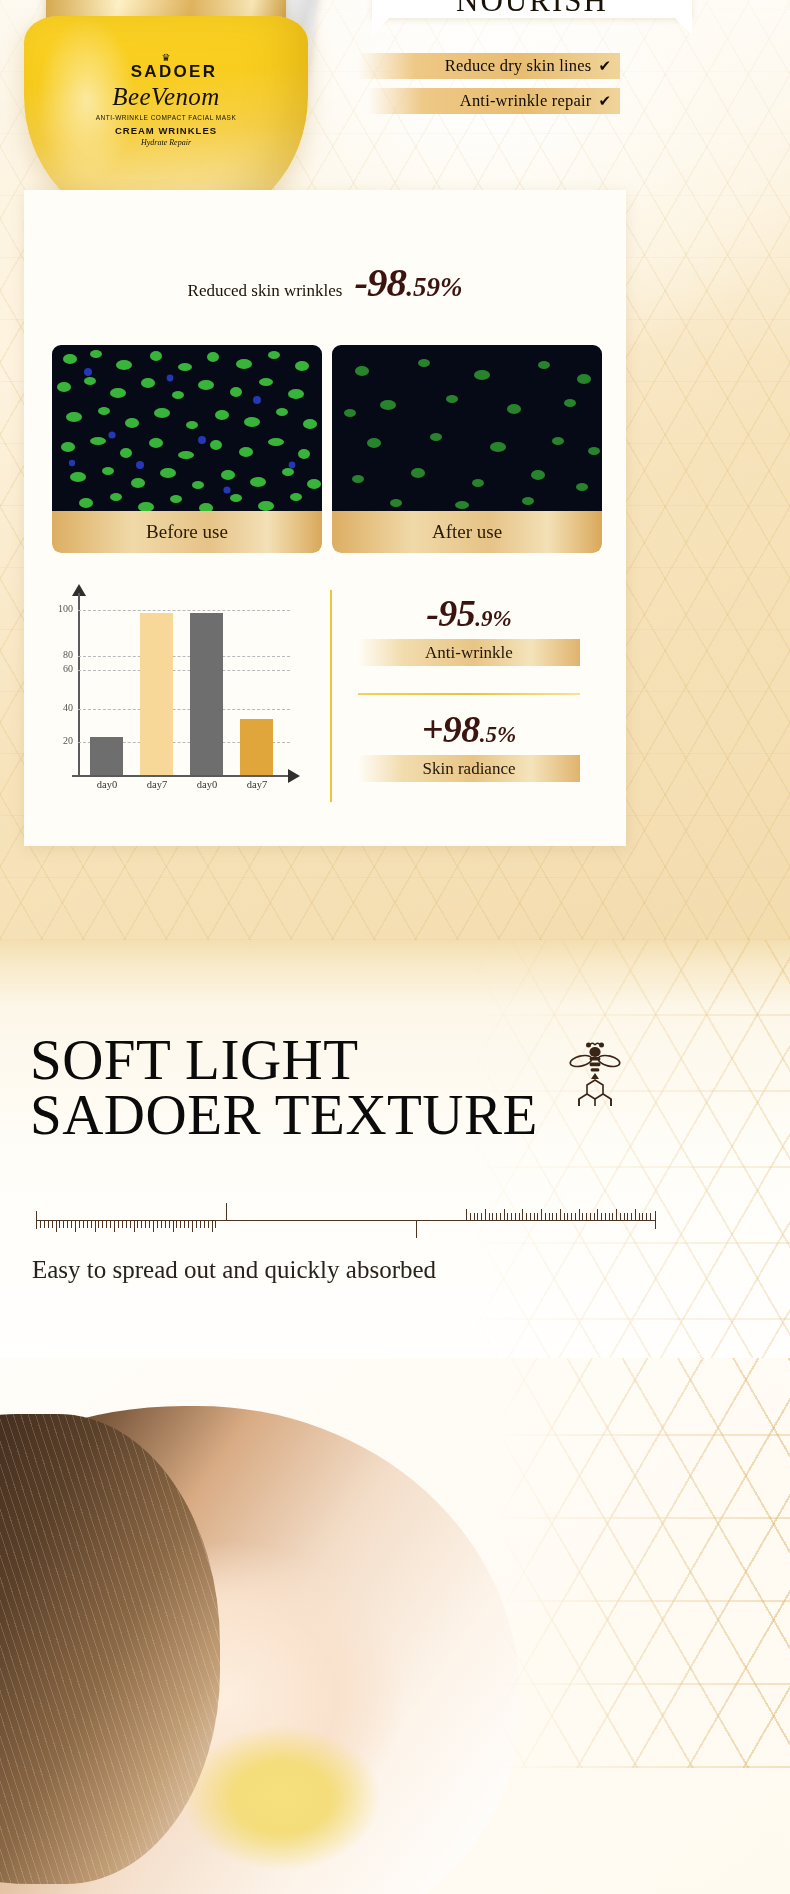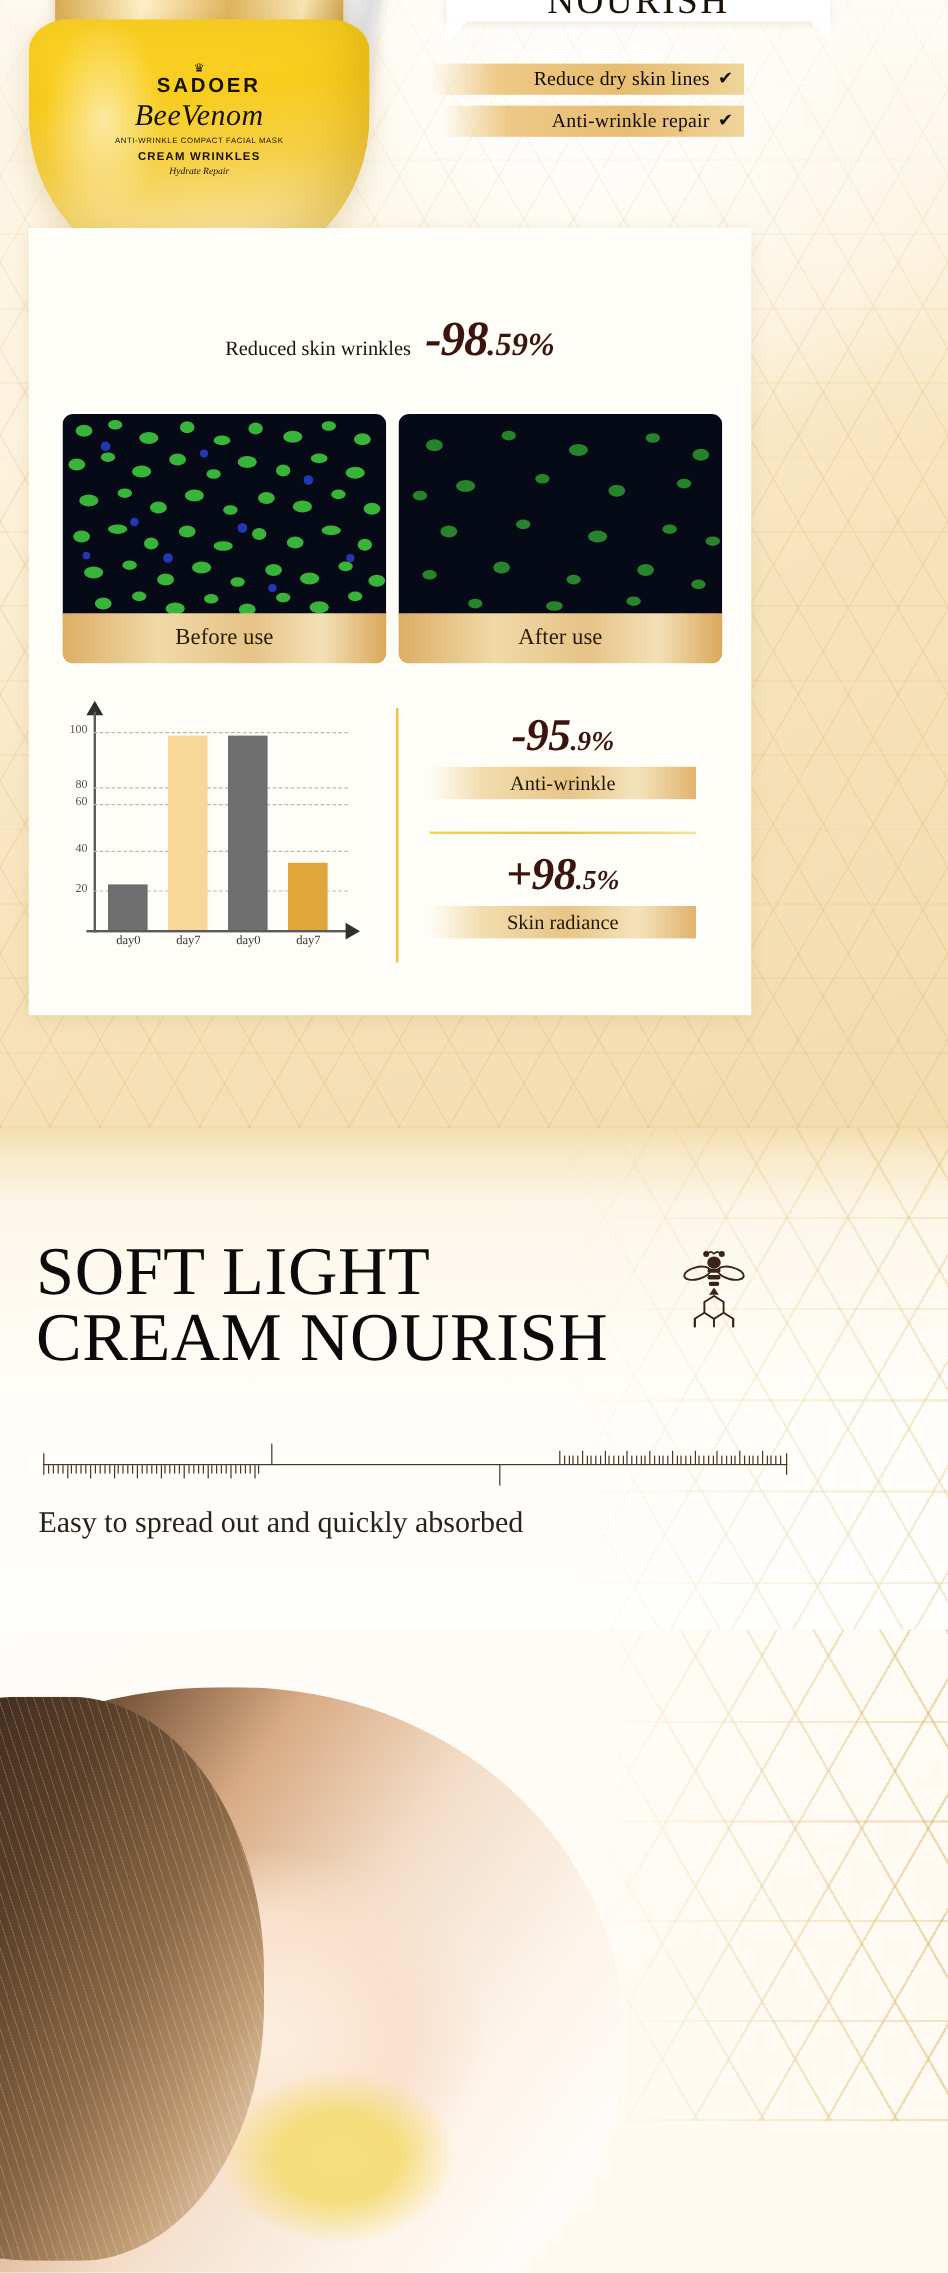--- a/index.html
+++ b/index.html
@@ -441,21 +441,21 @@
   </div>
 </div>
 
 <div id="texture">
   <div class="hex-top-band"></div>
   <div class="hex-field"></div>
 </div>
 
 <div id="tex-title">
   <span class="tl">SOFT LIGHT</span>
-  <span class="tl">CREAM NOURISH</span>
+  <span class="tl">SADOER TEXTURE</span>
 </div>
 
 <svg id="bee-logo" viewBox="0 0 60 66">
   <g fill="none" stroke="#3a2415" stroke-width="1.6">
     <path d="M24 6 q3 -5 6 -1"></path>
       <path d="M36 6 q-3 -5 -6 -1"></path>
     <circle cx="23.5" cy="5" r="1.7" fill="#3a2415"></circle>
       <circle cx="36.5" cy="5" r="1.7" fill="#3a2415"></circle>
     <ellipse cx="16" cy="21" rx="11" ry="5" transform="rotate(-14 16 21)"></ellipse>
     <ellipse cx="44" cy="21" rx="11" ry="5" transform="rotate(14 44 21)"></ellipse>

